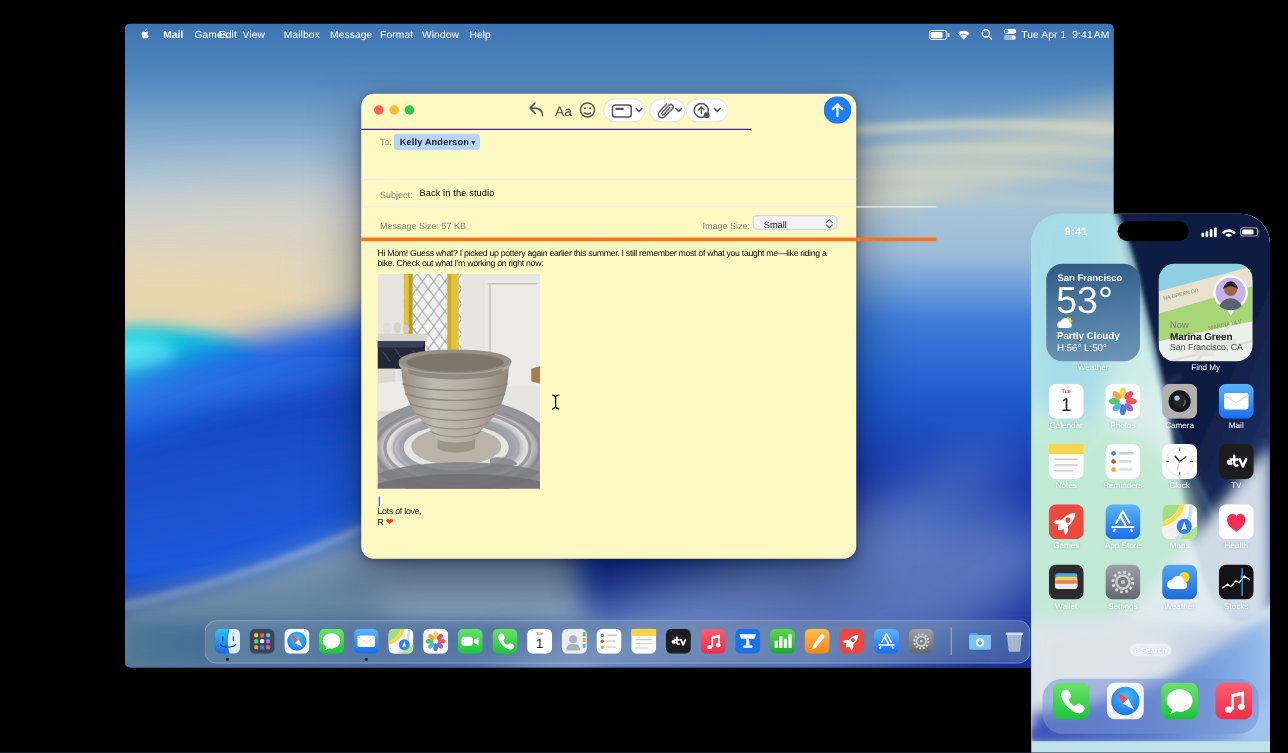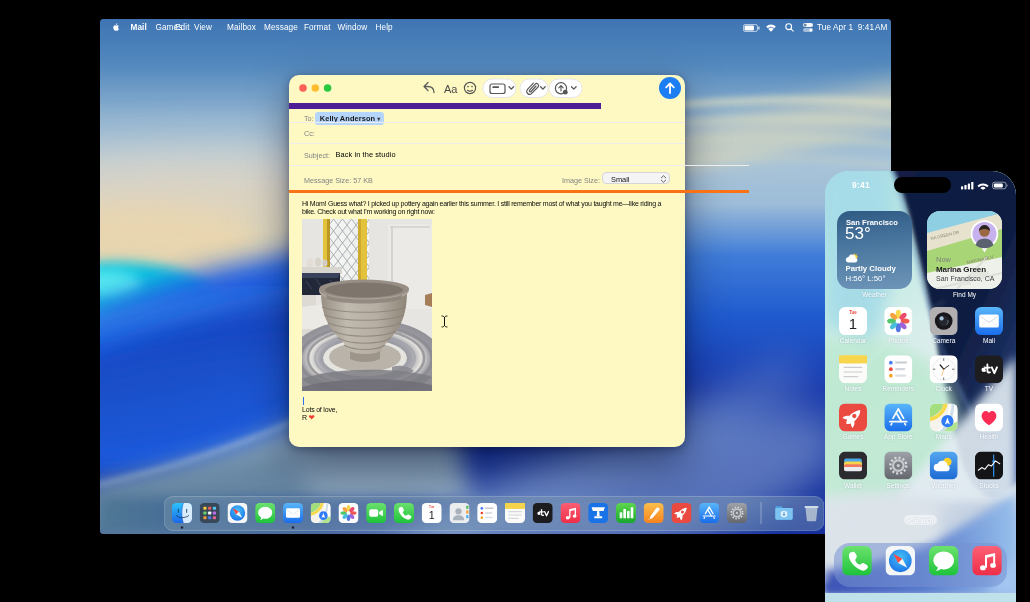--- a/index.html
+++ b/index.html
@@ -440,26 +440,23 @@
    <circle cx="143.3" cy="14.2" r="2.4" fill="#565656"></circle>
    <path d="M149.5 8.8 L151.8 11.1 L154.1 8.8" stroke="#565656" fill="none" stroke-width="1.3" stroke-linecap="round" stroke-linejoin="round"></path>
   </g>
  </svg>
 
  <svg class="abs" style="left:370px;top:2px" width="22" height="22" viewBox="0 0 22 22">
   <circle cx="11" cy="11" r="11" fill="#1d7df2"></circle>
   <path d="M11 16 V7 M7.2 10.3 L11 6.5 L14.8 10.3" stroke="#fff" stroke-width="1.8" fill="none" stroke-linecap="round" stroke-linejoin="round"></path>
  </svg>
 
- <div class="abs" style="left:0;top:28px;width:312px;height:19px;border-top:6px solid #4c1d95;">
+ <div class="abs" style="left:0;top:28px;width:312px;height:19px;border-top:1px solid #4c1d95;">
    <span class="abs" style="left:15px;top:5px;font-size:7.2px;color:#828282">To:</span>
    <span class="abs" style="left:26.3px;top:3.2px;font-size:7.4px;font-weight:bold;color:#1a1a1a;background:#b5d5fb;border-radius:3px;padding:1.6px 4px 2px 4.5px;letter-spacing:0.1px">Kelly Anderson <span style="font-size:6px;color:#444">▾</span></span>
- </div>
- <div class="abs" style="left:0;top:47px;width:396px;height:21px;border-top:1px solid #ededed;">
-   <span class="abs" style="left:15px;top:6px;font-size:7.2px;color:#828282">Cc:</span>
  </div>
  <div class="abs" style="left:0;top:68px;width:396px;height:21.5px;border-top:1px solid #ededed;">
    <span class="abs" style="left:15px;top:6.5px;font-size:7.2px;color:#828282">Subject:</span>
    <span class="abs" style="left:46.5px;top:6px;font-size:7.4px;color:#000;letter-spacing:0.1px">Back in the studio</span>
  </div>
  <div class="abs" style="left:0;top:89.5px;width:460px;height:28.5px;border-top:1px solid #ededed;border-bottom:3px solid #f97316;">
    <span class="abs" style="left:15px;top:10px;font-size:7.2px;color:#828282">Message Size: 57 KB</span>
    <span class="abs" style="left:273px;top:10px;font-size:7.2px;color:#828282">Image Size:</span>
    <span class="abs" style="left:313px;top:6.5px;width:68px;height:11.5px;background:#f4f4f4;border:1px solid #d6d6d6;border-radius:4px;font-size:7.4px;font-weight:normal;color:#111;padding:1.8px 0 0 8px;">Small</span>
    <svg class="abs" style="left:371px;top:9px" width="7" height="8" viewBox="0 0 7 9">
@@ -599,21 +596,21 @@
    <path d="M22 2.5 A7.5 7.5 0 0 0 16.4 4.8 L17.8 6.3 A5.4 5.4 0 0 1 22 4.6 A5.4 5.4 0 0 1 26.2 6.3 L27.6 4.8 A7.5 7.5 0 0 0 22 2.5 Z"></path>
    <path d="M22 5.8 A3.4 3.4 0 0 0 19.3 7.2 L22 8.8 L24.7 7.2 A3.4 3.4 0 0 0 22 5.8 Z"></path>
    <rect x="31.5" y="1.2" width="13.5" height="6.6" rx="2" fill="none" stroke="#fff" stroke-opacity="0.6" stroke-width="0.9"></rect>
    <rect x="32.8" y="2.5" width="9" height="4" rx="1" fill="#fff"></rect>
    <path d="M45.8 3.2 v2.6 a1.6 1.6 0 0 0 0 -2.6" fill="#fff" fill-opacity="0.6"></path>
   </g>
  </svg>
 
  <div class="abs" style="left:12px;top:39.5px;width:75px;height:78px;border-radius:13px;background:linear-gradient(175deg,#2f5a84 0%,#48759d 40%,#6e95b8 100%);overflow:hidden">
    <div class="abs" style="left:9px;top:7px;color:#fff;font-size:7.6px;font-weight:bold;">San Francisco</div>
-   <div class="abs" style="left:8px;top:13px;color:#fff;font-size:17px;font-weight:300;">53°</div>
+   <div class="abs" style="left:8px;top:13px;color:#fff;font-size:30px;font-weight:300;">53°</div>
    <svg class="abs" style="left:8px;top:42px" width="14" height="10" viewBox="0 0 14 10">
      <circle cx="9.5" cy="3.8" r="2.6" fill="#fcd32e"></circle>
      <path fill="none" d="M9.5 0.4 v1 M12.9 3.8 h-1 M11.9 1.4 l-0.7 0.7 M12 6.1 l-0.8 -0.7" stroke="#fcd32e" stroke-width="0.8"></path>
      <path d="M2.8 9.4 a2.8 2.8 0 0 1 0.7 -5.5 a3.8 3.8 0 0 1 7.3 1 a2.3 2.3 0 0 1 -0.4 4.5 Z" fill="#fff"></path>
    </svg>
    <div class="abs" style="left:8.5px;top:53.5px;color:#fff;font-size:7.8px;font-weight:bold;">Partly Cloudy</div>
    <div class="abs" style="left:8.5px;top:63.5px;color:#fff;font-size:7.8px;">H:56° L:50°</div>
  </div>
  <div class="lbl" style="left:12px;top:120px;width:75px;">Weather</div>
  <div class="abs" style="left:102px;top:40px;width:75px;height:78px;border-radius:13px;overflow:hidden;background:#cfe0d2">

